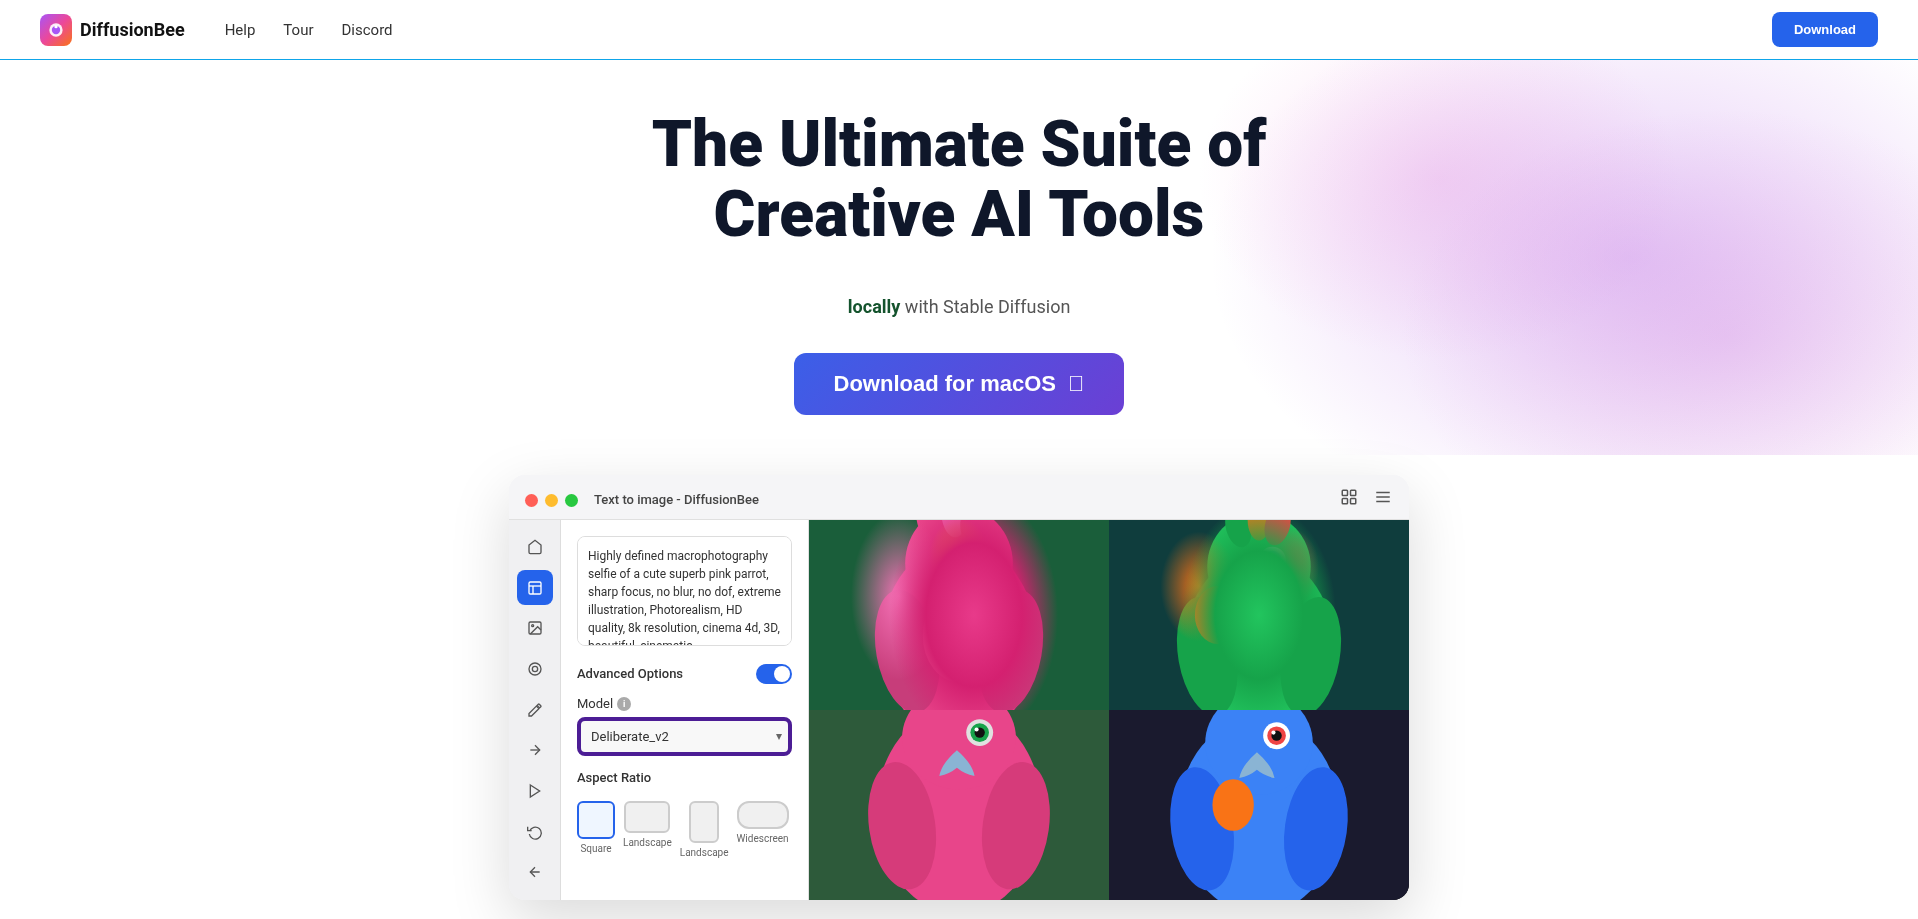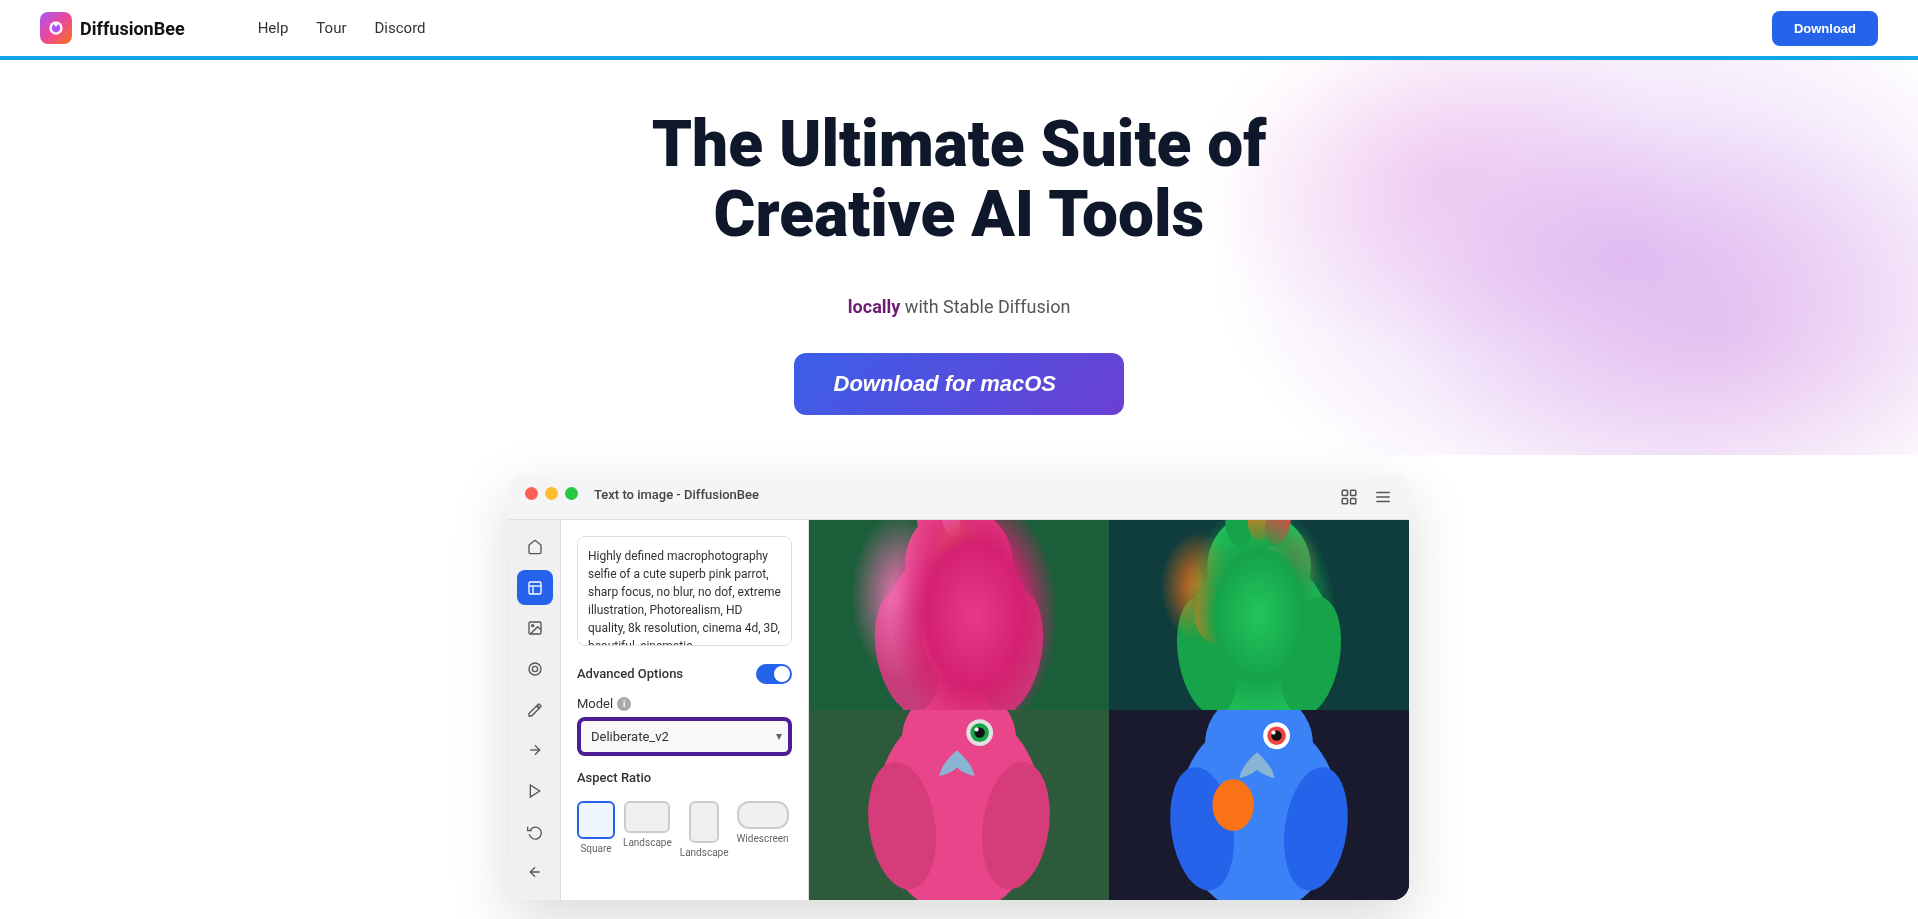--- a/index.html
+++ b/index.html
@@ -11,24 +11,23 @@
       min-height: 919px;
     }
 
     
     .navbar {
       display: flex;
       align-items: center;
       padding: 8px 40px;
       height: 60px;
       background: #fff;
-      border-bottom: 4px solid #0ea5e9;
+      border-bottom: 1px solid #0ea5e9;
       position: relative;
       z-index: 10;
-      gap: 33px;
     }
     .navbar-brand {
       display: flex;
       align-items: center;
       gap: 8px;
       margin-right: 40px;
     }
     .brand-icon {
       width: 32px;
       height: 32px;
@@ -98,37 +97,36 @@
       margin-bottom: 24px;
       max-width: 800px;
     }
     .hero-subtitle {
       font-size: 18px;
       color: #555;
       margin-bottom: 36px;
       max-width: 600px;
     }
     .hero-subtitle strong {
-      color: #701a75;
+      color: #14532d;
       font-weight: 700;
       margin-left: 15px;
     }
     .download-macos-btn {
       background: linear-gradient(135deg, #3b5fe8, #6b3fd4);
       color: #fff;
       border: none;
       border-radius: 12px;
       padding: 18px 40px;
       font-size: 22px;
       font-weight: 700;
       cursor: pointer;
       display: inline-flex;
       align-items: center;
       gap: 12px;
-      font-style: italic;
     }
     .apple-icon {
       font-size: 22px;
     }
 
     
     .app-window-wrapper {
       display: flex;
       justify-content: center;
       padding: 20px 40px 0;
@@ -137,21 +135,21 @@
     }
     .app-window {
       width: 900px;
       background: #f5f5f7;
       border-radius: 16px;
       box-shadow: 0 20px 60px rgba(0,0,0,0.15);
       overflow: hidden;
     }
     .window-titlebar {
       display: flex;
-      align-items: flex-start;
+      align-items: flex-end;
       padding: 12px 16px;
       background: #f5f5f7;
       border-bottom: 1px solid #e0e0e0;
     }
     .window-controls {
       display: flex;
       gap: 7px;
       margin-right: 16px;
     }
     .window-dot {

